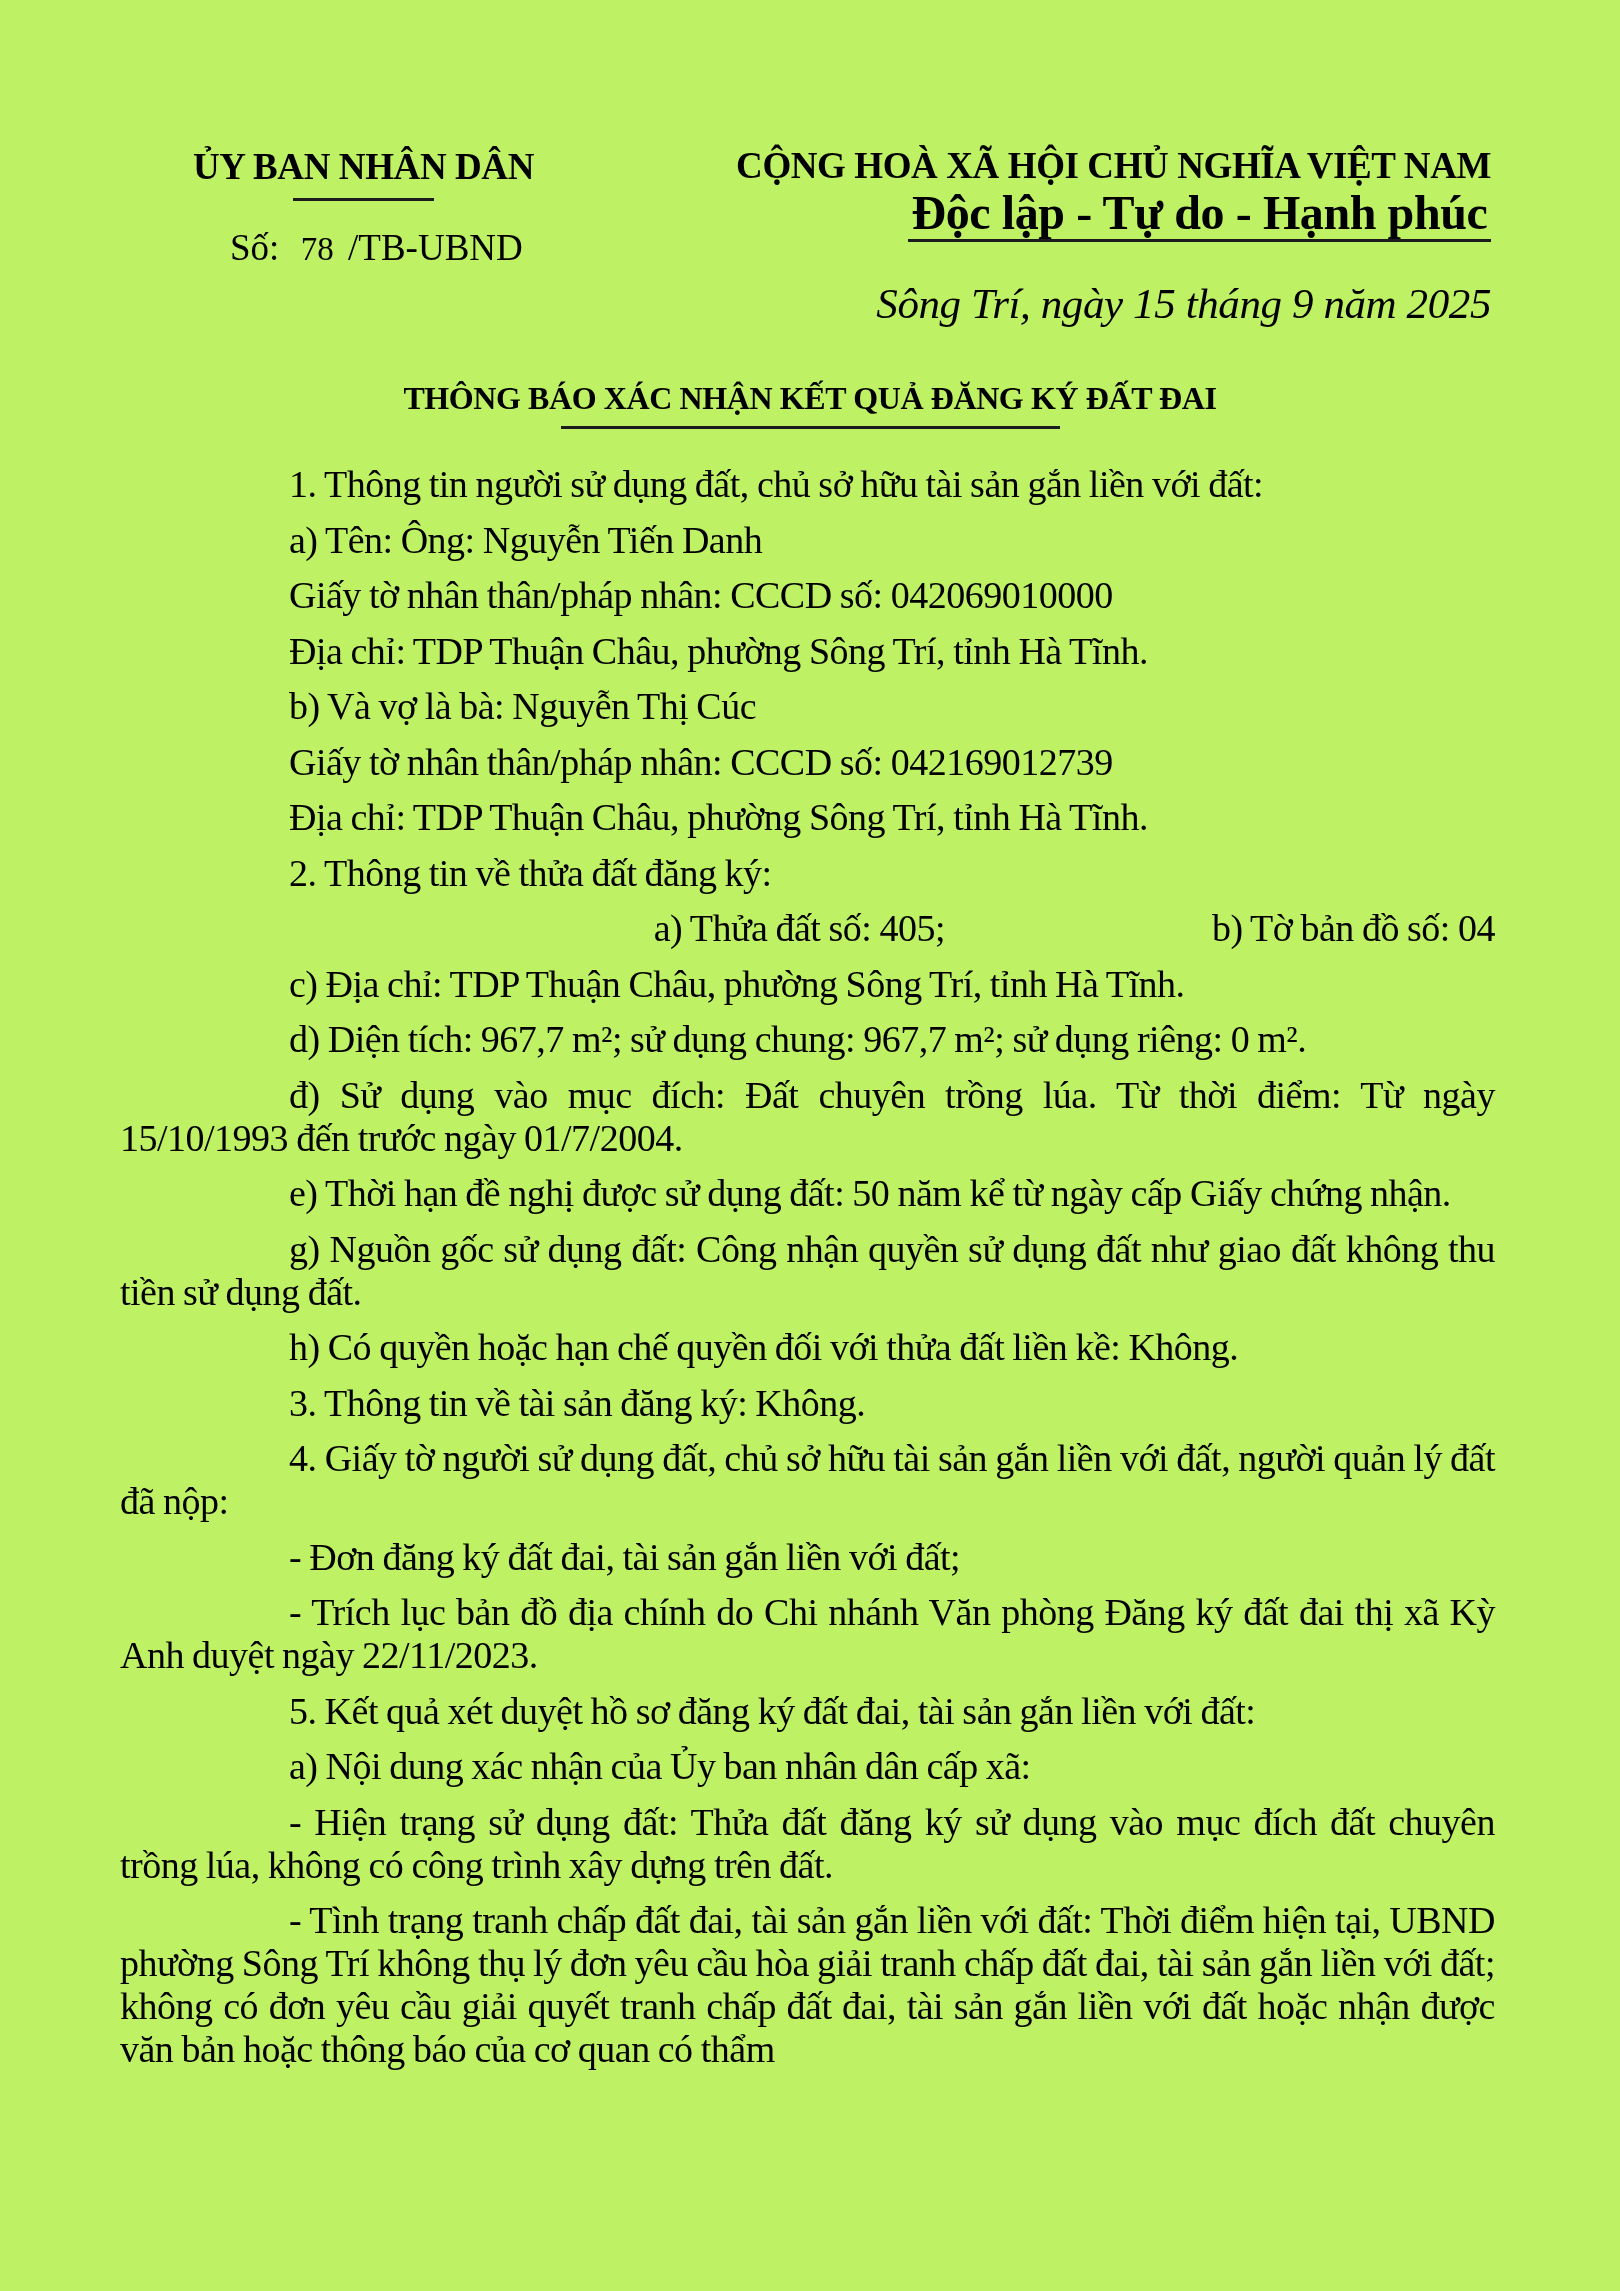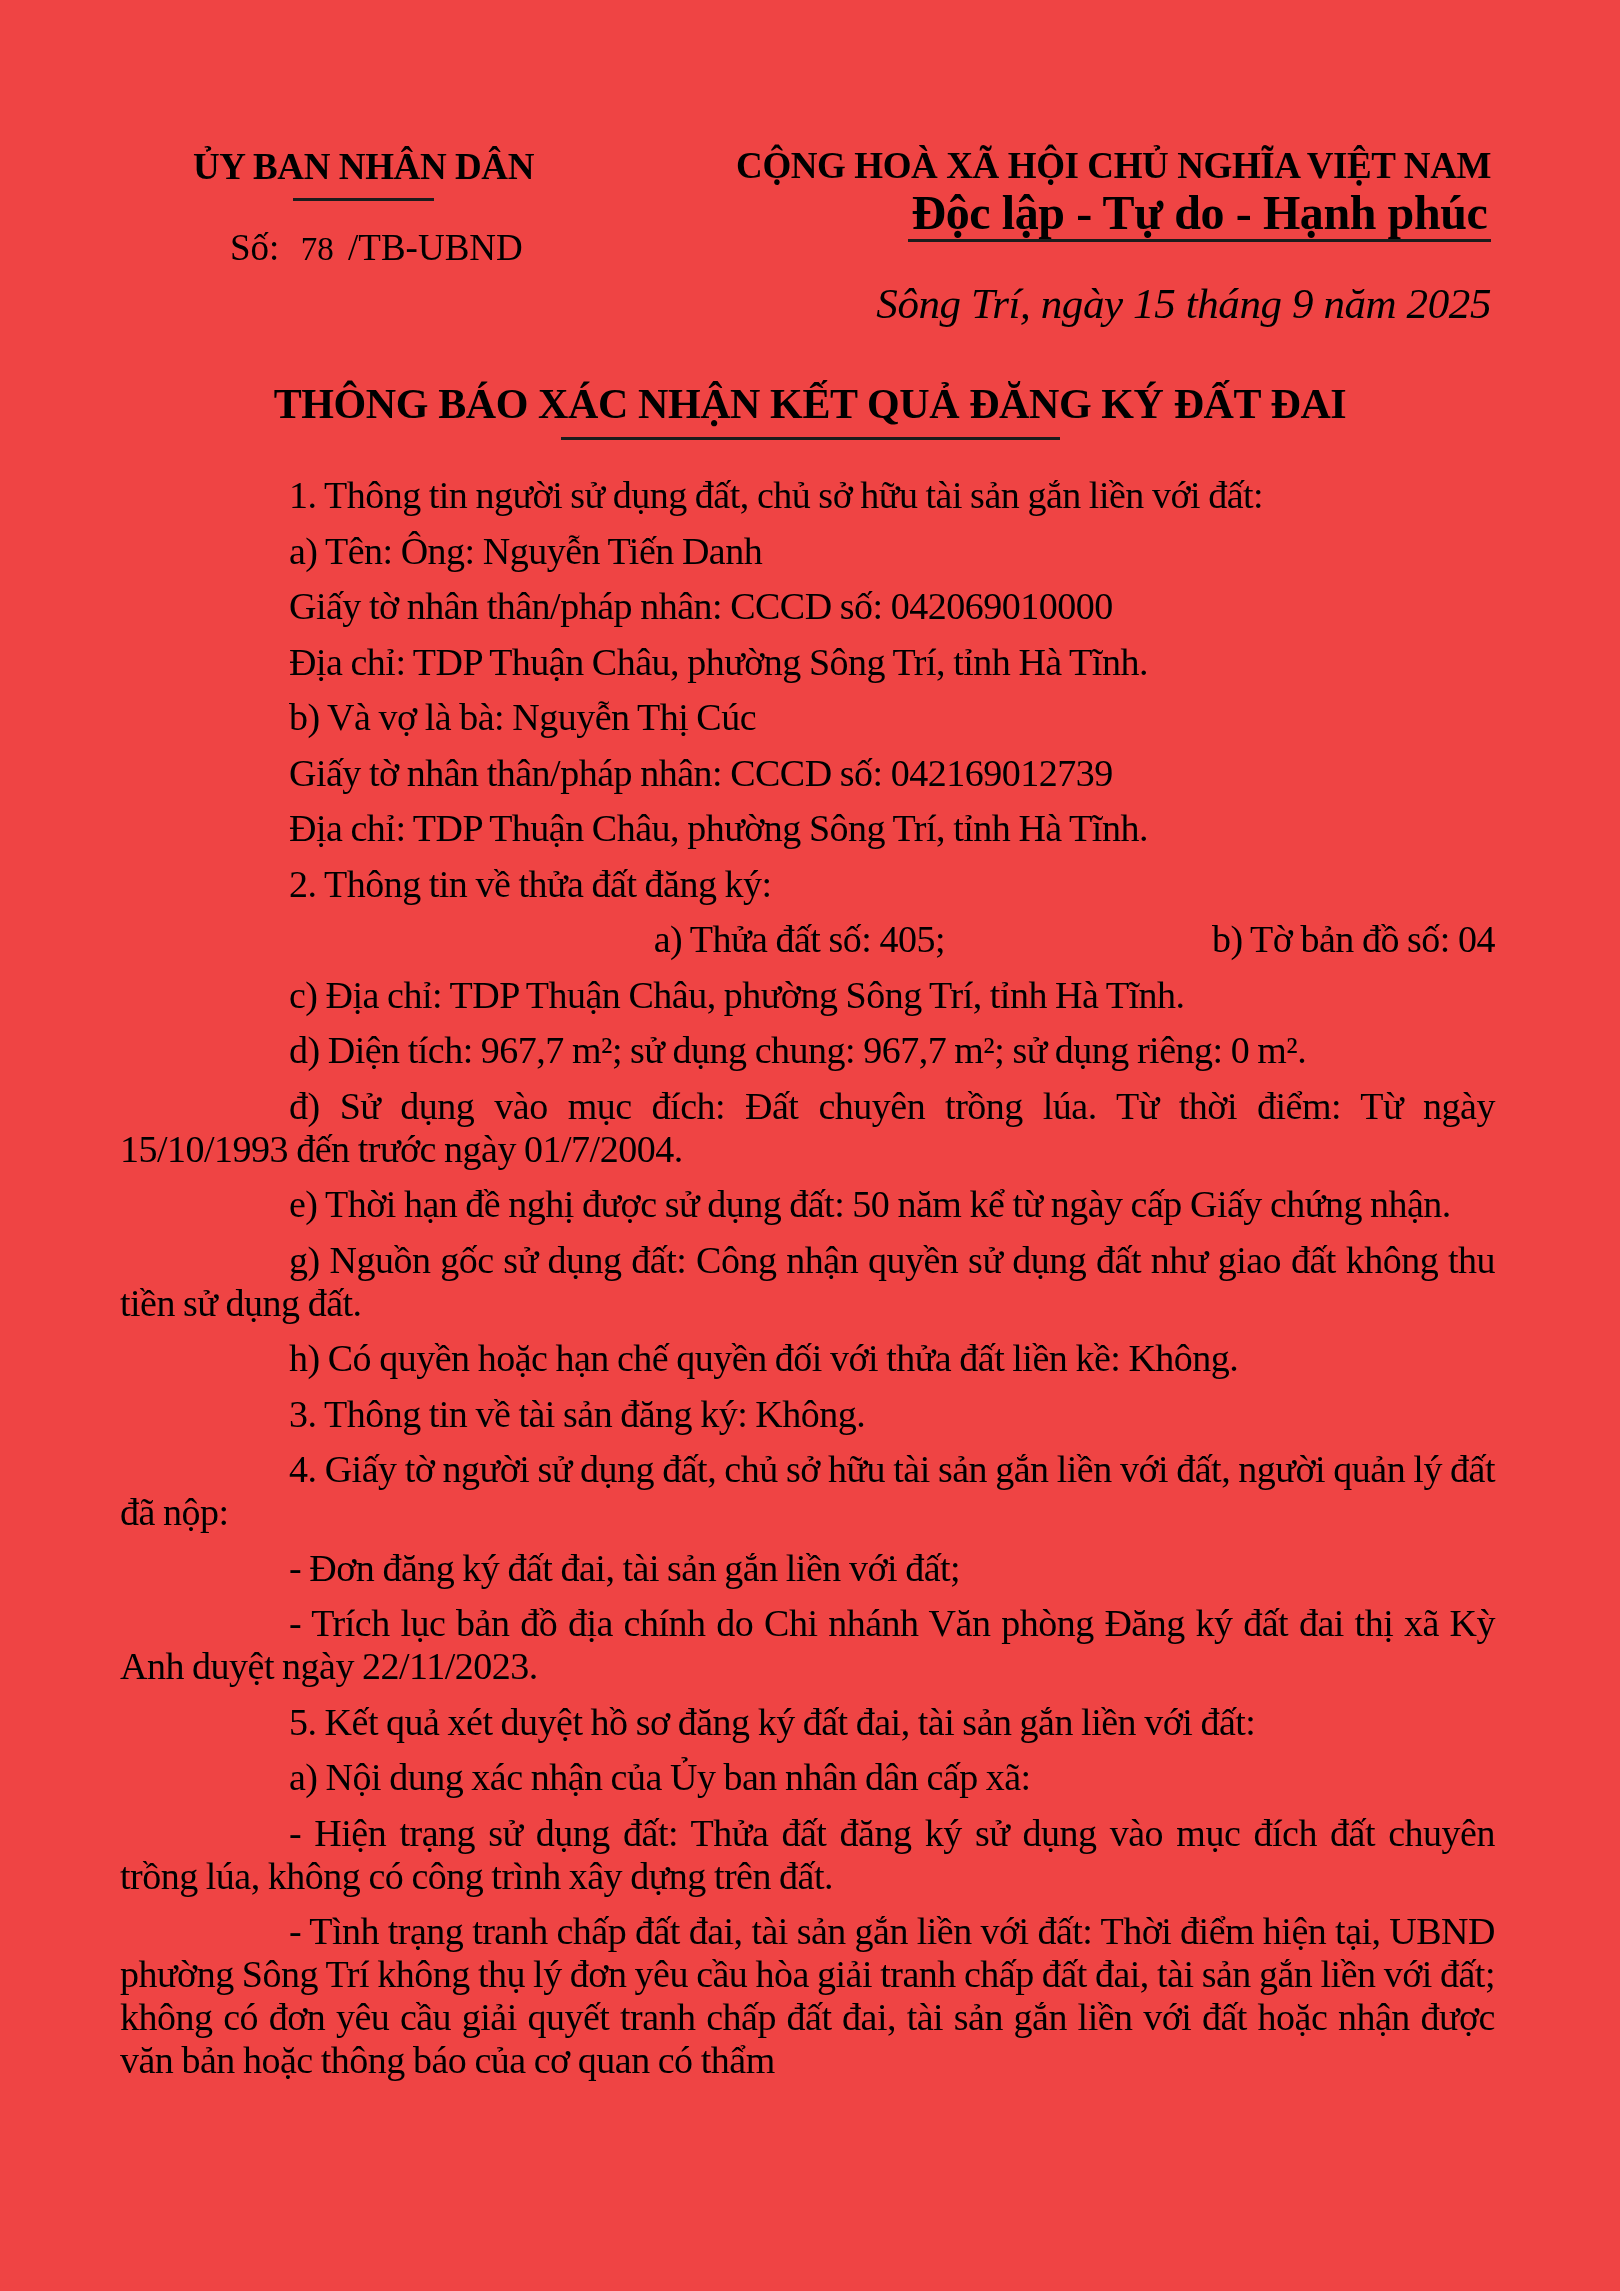--- a/index.html
+++ b/index.html
@@ -1,20 +1,20 @@
 <!DOCTYPE html>
 <html style="font-size:14.3px"><head>
 <meta charset="utf-8">
 <style>
   html, body { margin: 0; padding: 0; background: #e8e8e8; }
   .page {
     position: relative;
     width: 1620px;
     height: 2291px;
-    background: #ef4444;
+    background: #bef264;
     color: #000000;
     font-family: "Liberation Serif", "DejaVu Serif", serif;
     overflow: hidden;
     margin: 0 auto;
   }
   .header {
     display: flex;
     padding-top: 143px;
   }
   .hdr-left {
@@ -56,21 +56,21 @@
   }
   .dateline {
     margin-top: 37px;
     font-style: italic;
     font-size: 43px;
     letter-spacing: -0.4px;
     white-space: nowrap;
   }
   .title-wrap { text-align: center; margin-top: 52px; }
   .title {
-    font-size: 42px;
+    font-size: 32px;
     font-weight: bold;
     letter-spacing: -0.4px;
     white-space: nowrap;
   }
   .rule-title {
     width: 499px;
     border-top: 3.6px solid #1c1c1c;
     margin: 9px auto 0;
   }
   .body-text {

